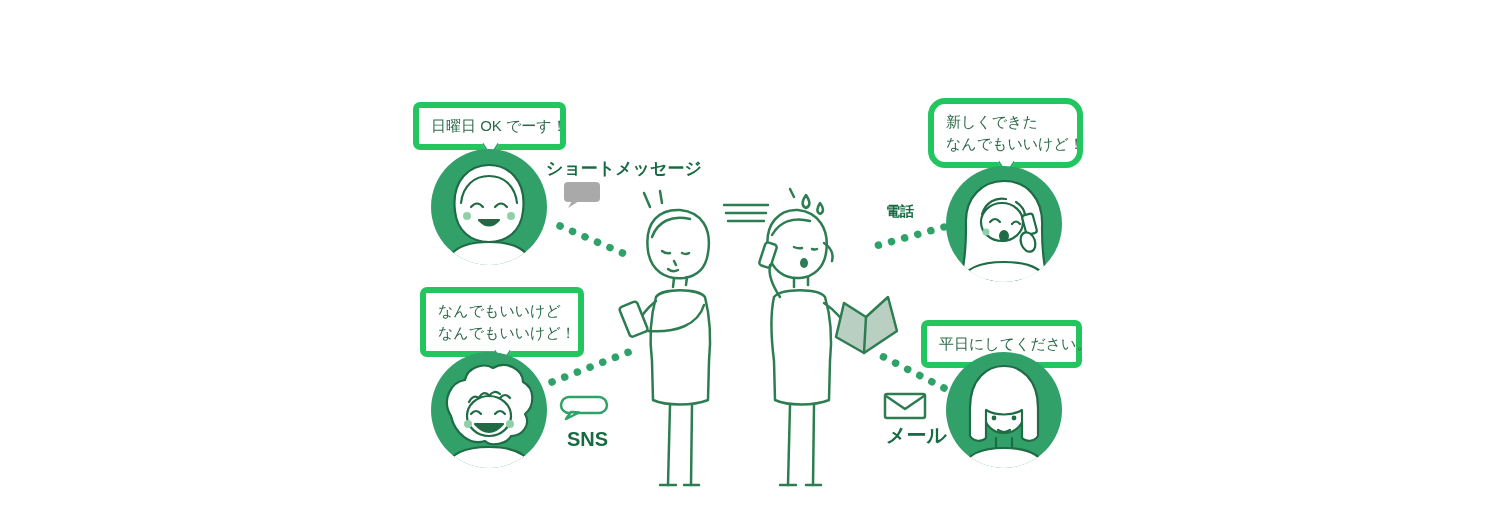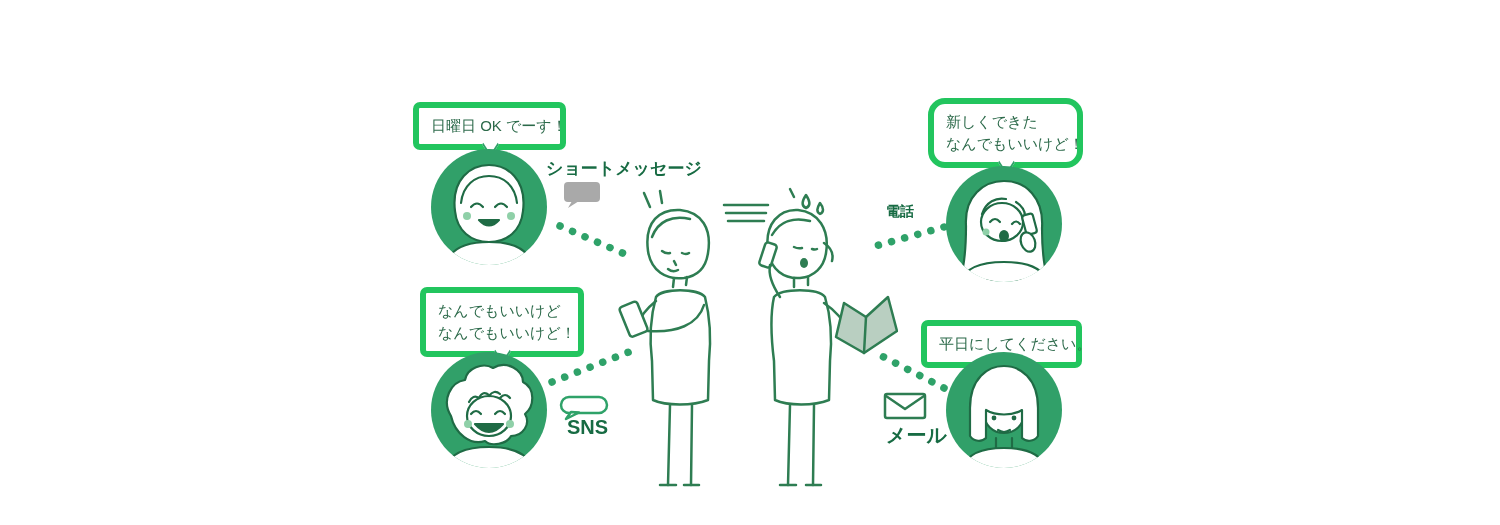--- a/index.html
+++ b/index.html
@@ -54,21 +54,21 @@
   .avatar-phone{left:946px;top:166px;}
   .avatar-mail{left:946px;top:352px;}
 
   
   .channel-label{
     position:absolute;
     font-weight:bold;
     color:#176b43;
   }
   .label-sms {left:546px;top:157px;font-size:17px;}
-  .label-sns {left:567px;top:416px;font-size:20px;}
+  .label-sns {left:567px;top:428px;font-size:20px;}
   .label-phone{left:886px;top:203px;font-size:14px;}
   .label-mail{left:878px;top:422px;font-size:20px;margin-left:8px;}
 
   
   .channel-icon{position:absolute;}
   .icon-sms {left:563px;top:181px;}
   .icon-sns {left:559px;top:395px;}
   .icon-mail{left:883px;top:391px;}
 
   

